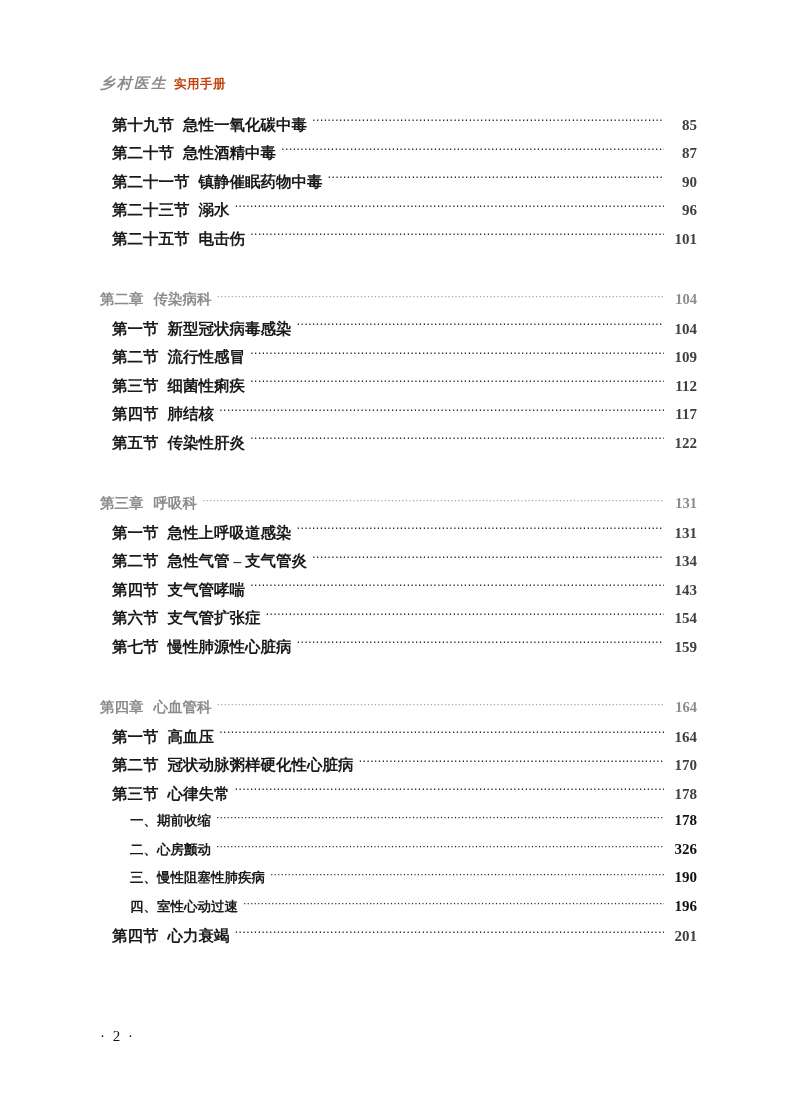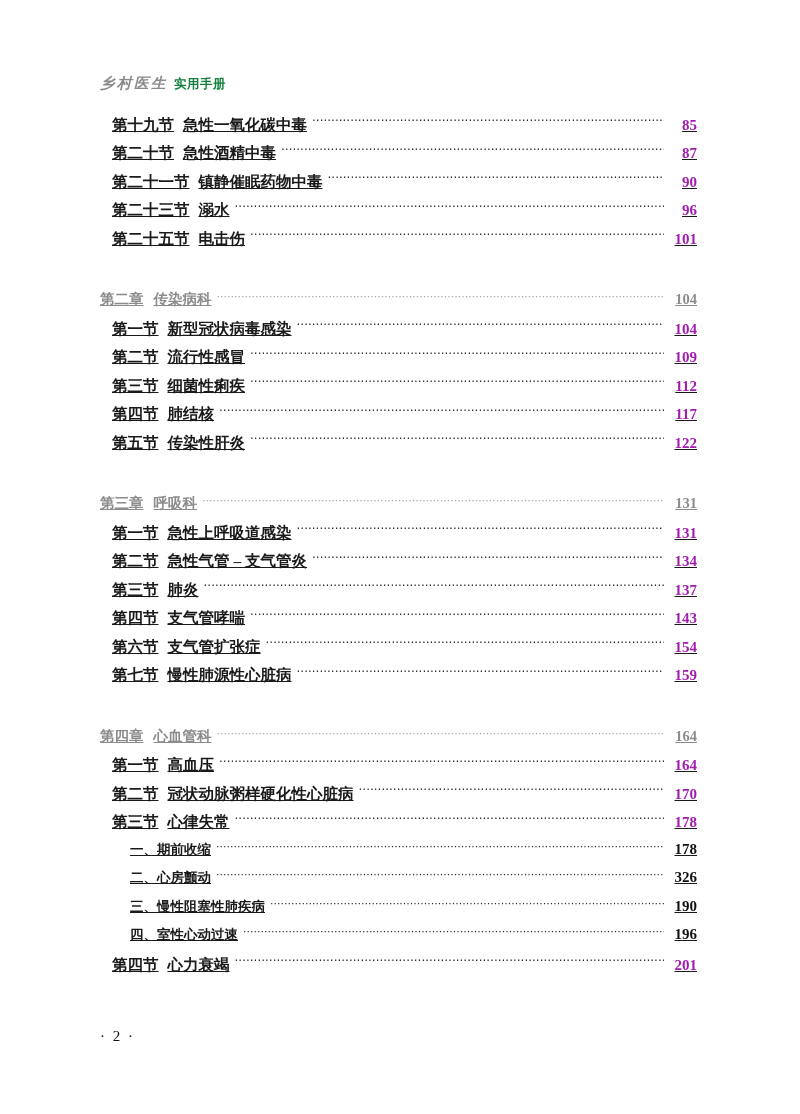--- a/index.html
+++ b/index.html
@@ -40,37 +40,36 @@
     font-weight: 700;
     font-style: italic;
     letter-spacing: 2.5px;
     color: #8a8a8a;
   }
   .header-sub {
     font-family: "DejaVu Sans", sans-serif;
     font-size: 12.5px;
     font-weight: 700;
     letter-spacing: 0.5px;
-    color: #15803d;
+    color: #c2410c;
   }
 
   
   .toc {
     position: absolute;
     left: 0;
     top: 114px;
     width: 800px;
   }
 
   .row {
     display: flex;
     align-items: baseline;
     width: 585px;
     white-space: nowrap;
-    text-decoration: underline;
   }
 
   .row .label {
     flex: 0 0 auto;
   }
 
   .row .leader {
     flex: 1 1 auto;
     margin: 0 5px;
     overflow: hidden;
@@ -107,21 +106,21 @@
   .row-section .label {
     font-weight: 600;
   }
   .row-section .label .gap {
     display: inline-block;
     width: 9px;
   }
   .row-section .page {
     font-size: 15px;
     font-weight: 700;
-    color: #a21caf;
+    color: #404040;
     min-width: 28px;
   }
 
   
   .row-chapter {
     margin-left: 100px;
     width: 597px;
     height: 28.5px;
     font-size: 14.5px;
     color: #8c8c8c;
@@ -260,25 +259,20 @@
         <span class="label"><span>第一节</span><span class="gap"></span><span>急性上呼吸道感染</span></span>
         <span class="leader"></span>
         <span class="page">131</span>
       </div>
       <div class="row row-section">
         <span class="label"><span>第二节</span><span class="gap"></span><span>急性气管 – 支气管炎</span></span>
         <span class="leader"></span>
         <span class="page">134</span>
       </div>
       <div class="row row-section">
-        <span class="label"><span>第三节</span><span class="gap"></span><span>肺炎</span></span>
-        <span class="leader"></span>
-        <span class="page">137</span>
-      </div>
-      <div class="row row-section">
         <span class="label"><span>第四节</span><span class="gap"></span><span>支气管哮喘</span></span>
         <span class="leader"></span>
         <span class="page">143</span>
       </div>
       <div class="row row-section">
         <span class="label"><span>第六节</span><span class="gap"></span><span>支气管扩张症</span></span>
         <span class="leader"></span>
         <span class="page">154</span>
       </div>
       <div class="row row-section">

